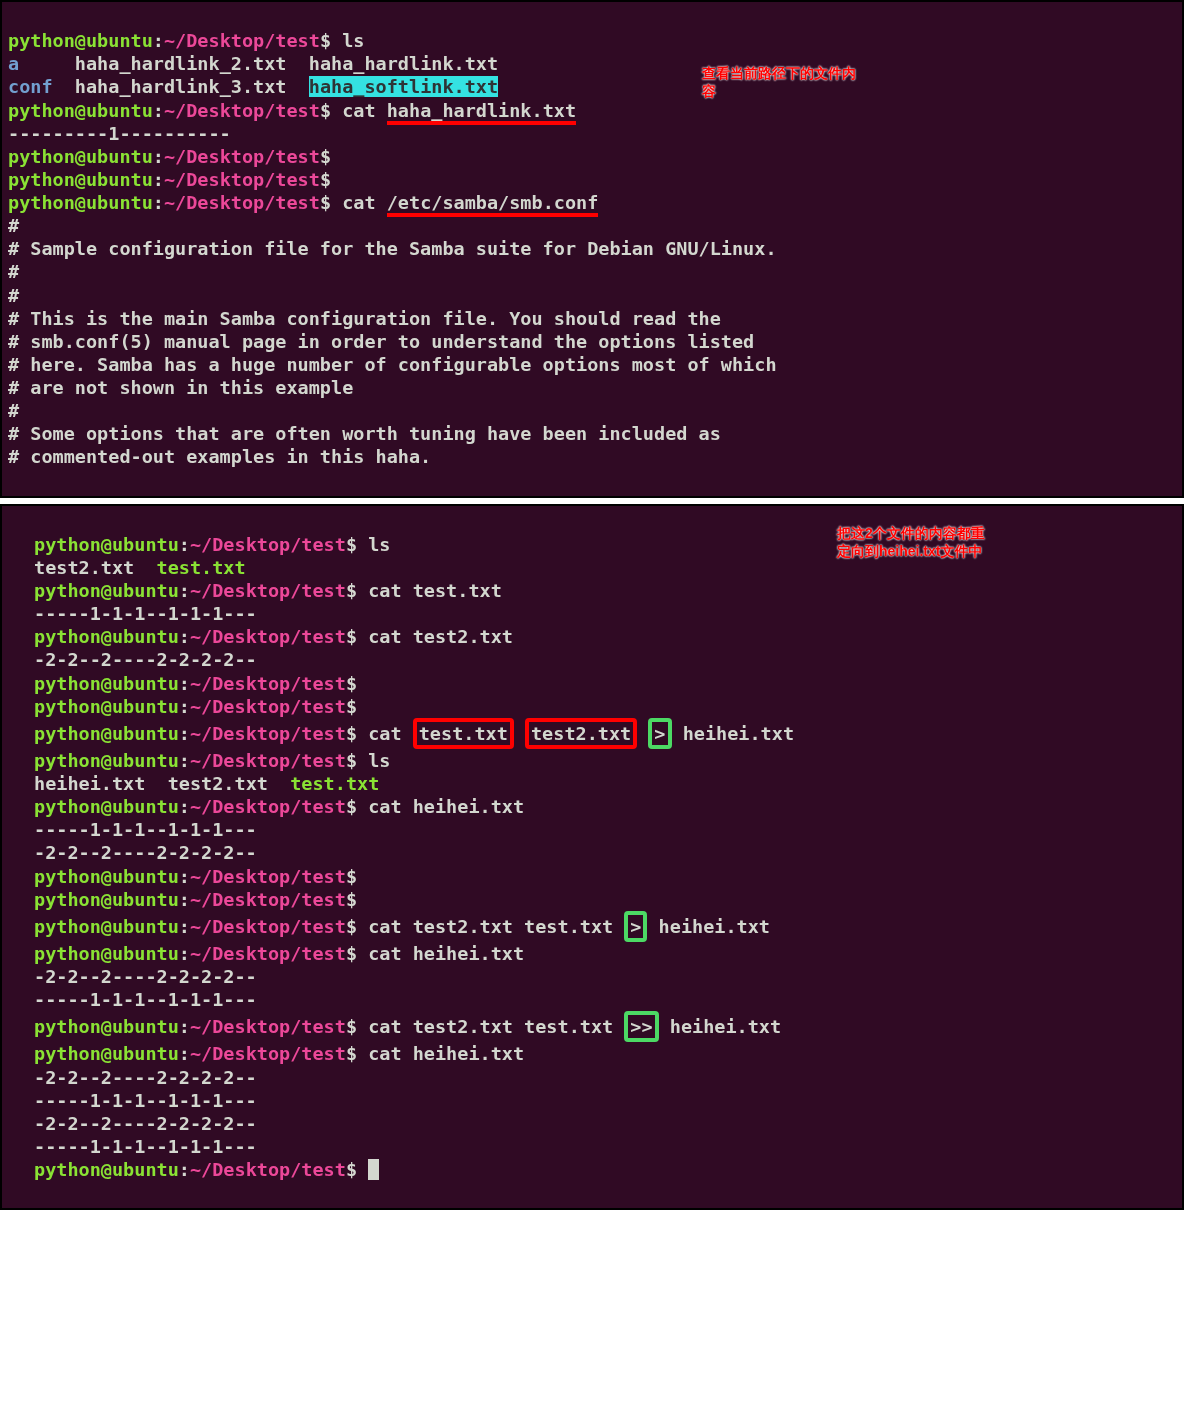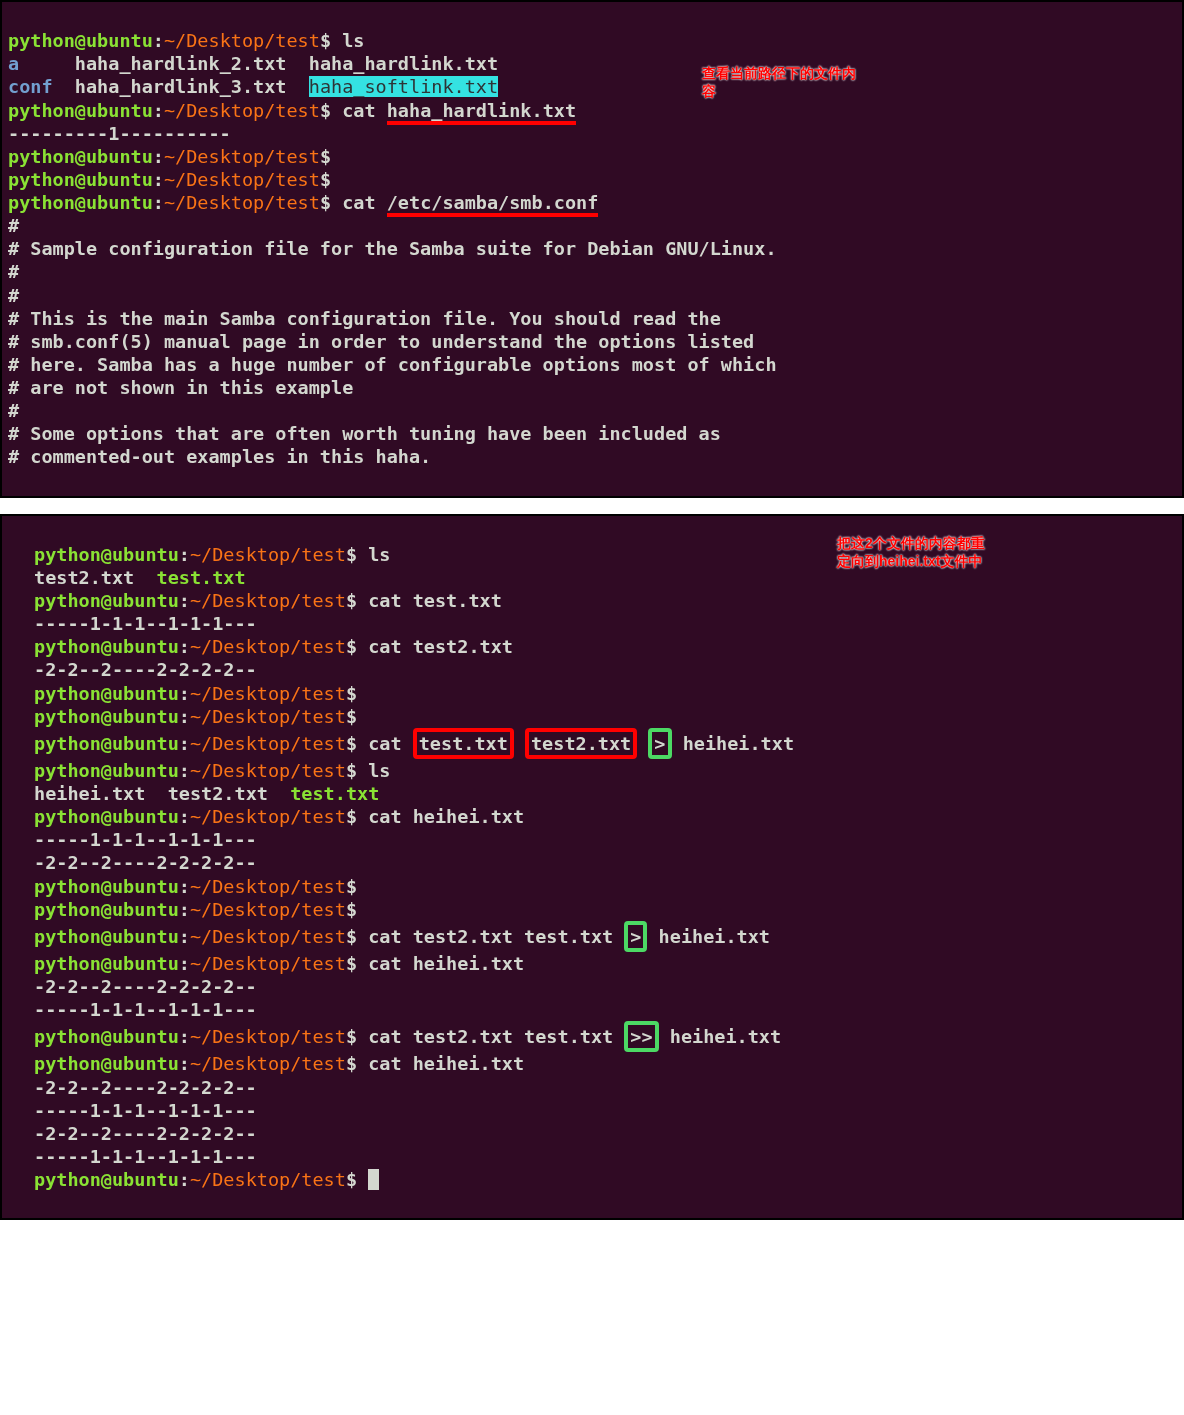--- a/index.html
+++ b/index.html
@@ -13,26 +13,26 @@
   color: #d3d7cf;
   padding: 4px 6px;
   font-size: 18.5px;
   line-height: 1.25;
   box-sizing: border-box;
   white-space: pre;
   font-weight: bold;
   border: 2px solid #000;
   position: relative;
 }
-.terminal + .terminal { margin-top: 16px; padding-left: 32px; }
+.terminal + .terminal { margin-top: 6px; padding-left: 32px; }
 .user { color: #8ae234; font-weight: bold; text-align: center; }
-.path { color: #f97316; font-weight: normal; }
+.path { color: #ec4899; font-weight: bold; }
 .dir { color: #729fcf; font-weight: bold; }
 .exec { color: #8ae234; font-weight: bold; }
-.softlink-hl { color: #2e3436; background: #34e2e2; font-weight: normal; margin-top: 48px; }
+.softlink-hl { color: #2e3436; background: #34e2e2; font-weight: bold; margin-top: 48px; }
 .annotation {
   position: absolute;
   color: #ff0000;
   font-family: 'Microsoft YaHei', sans-serif;
   font-size: 14px;
   font-weight: bold;
   line-height: 1.3;
   white-space: normal;
   text-shadow: 0 0 2px #fff, 0 0 2px #fff;
 }

